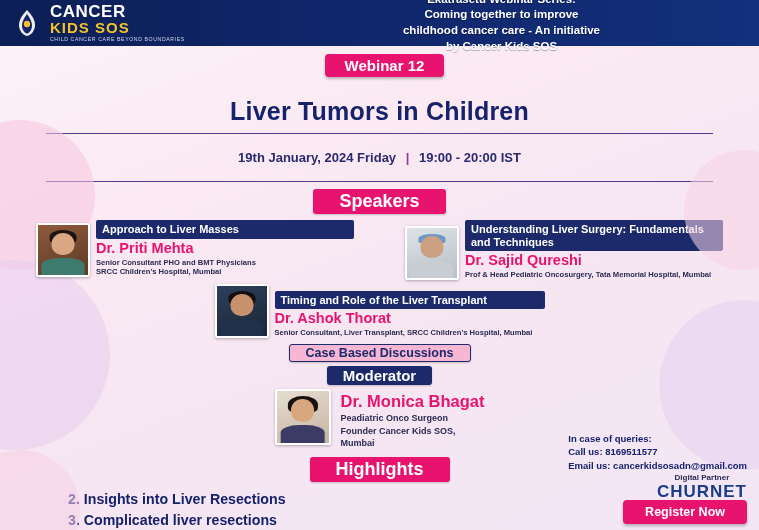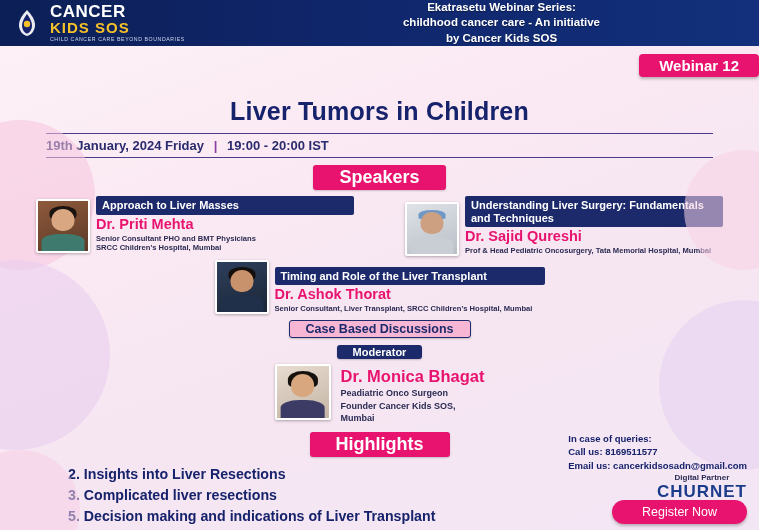--- a/index.html
+++ b/index.html
@@ -49,55 +49,55 @@
   }
   .header-title {
     flex: 1; text-align: center;
     color: #fff; font-weight: bold; font-size: 11.5px; line-height: 1.35;
     text-shadow: 0 1px 1px rgba(0,0,0,.35);
     padding-right: 6px;
   }
   .header-title .l1 { color:#ffffff; }
 
   
-  .webinar-badge-row { text-align: right; margin-top: 8px; margin-left: 10px; }
+  .webinar-badge-row { text-align: center; margin-top: 8px; margin-left: 10px; }
   .webinar-badge {
     display: inline-block;
     background: #e8136e;
     color: #fff; font-weight: bold; font-size: 15px;
     padding: 3px 20px; border-radius: 4px;
     box-shadow: 0 2px 3px rgba(0,0,0,.25);
   }
   .main-title {
     text-align: center; margin-top: 20px;
     font-size: 25px; font-weight: bold; color: #16226b;
     letter-spacing: .2px;
   }
   .date-bar {
     margin: 7px 46px 0 46px;
     border-top: 1.5px solid #4a3b8c; border-bottom: 1.5px solid #4a3b8c;
-    padding: 4px 0;
+    text-align: center; padding: 16px 0;
     font-size: 13px; font-weight: bold; color: #2a2a6e;
   }
   .date-bar .sep { color: #8a3fa0; padding: 0 6px; }
 
   
   .pill-row { text-align: center; margin-top: 7px; }
   .pill {
     display: inline-block;
     background: #e8136e; color: #fff; font-weight: bold;
     font-size: 18px; padding: 2px 26px; border-radius: 3px;
     box-shadow: 0 1px 2px rgba(0,0,0,.2);
   }
   .pill.dark { background:#1c2a6b; }
   .pill.outline {
     background: #f7b7d4; color: #1c2a6b; border: 1.5px solid #1c2a6b;
     padding: 1px 16px; font-size: 12.5px;
   }
-  .pill.small { font-size: 11px; padding: 1px 16px; }
+  .pill.small { font-size: 15px; padding: 1px 16px; }
 
   
   .speakers { margin-top: 6px; padding: 0 36px; }
   .spk-row { display: flex; justify-content: space-between; align-items: flex-start; }
   .spk {
     display: flex; align-items: flex-end; gap: 6px; width: 318px;
   }
   .spk.center { width: 330px; margin: 4px auto 0 auto; justify-content: center; }
   .photo {
     width: 54px; height: 54px; flex: none;
@@ -152,22 +152,22 @@
     flex-direction: column;
   }
   .contact { font-size: 9.5px; font-weight: bold; color: #16226b; line-height: 1.45; }
   .digital { text-align: center; }
   .dp-label { font-size: 8px; font-weight: bold; color: #2b2b53; }
   .churnet {
     font-size: 17px; font-weight: bold; color: #1b3b8b; letter-spacing: 1px;
     line-height: 1; margin-top: 1px;
   }
   .register {
-    background: #e8136e; color: #fff; font-weight: normal; font-size: 12.5px;
-    padding: 5px 30px; border-radius: 12px;
+    background: #e8136e; color: #fff; font-weight: bold; font-size: 12.5px;
+    padding: 5px 22px; border-radius: 4px;
     box-shadow: 0 2px 3px rgba(0,0,0,.25);
     border: none; cursor: pointer;
   }
 
   
   .face { position: absolute; inset: 0; }
   .face .bg { position: absolute; inset: 0; }
   .face .head {
     position: absolute; left: 50%; transform: translateX(-50%);
     width: 46%; height: 44%; top: 16%;
@@ -204,20 +204,21 @@
         </svg>
       </div>
       <div class="logo-text">
         <div class="logo-cancer">CANCER</div>
         <div class="logo-kids">KIDS SOS</div>
         <div class="logo-tag">CHILD CANCER CARE BEYOND BOUNDARIES</div>
       </div>
     </div>
     <div class="header-title">
       <div class="l1">Ekatrasetu Webinar Series:</div>
+      <div>Coming together to improve</div>
       <div>childhood cancer care - An initiative</div>
       <div>by Cancer Kids SOS</div>
     </div>
   </div>
 
   <div class="webinar-badge-row">
     <span class="webinar-badge">Webinar 12</span>
   </div>
 
   <div class="main-title">Liver Tumors in Children</div>

